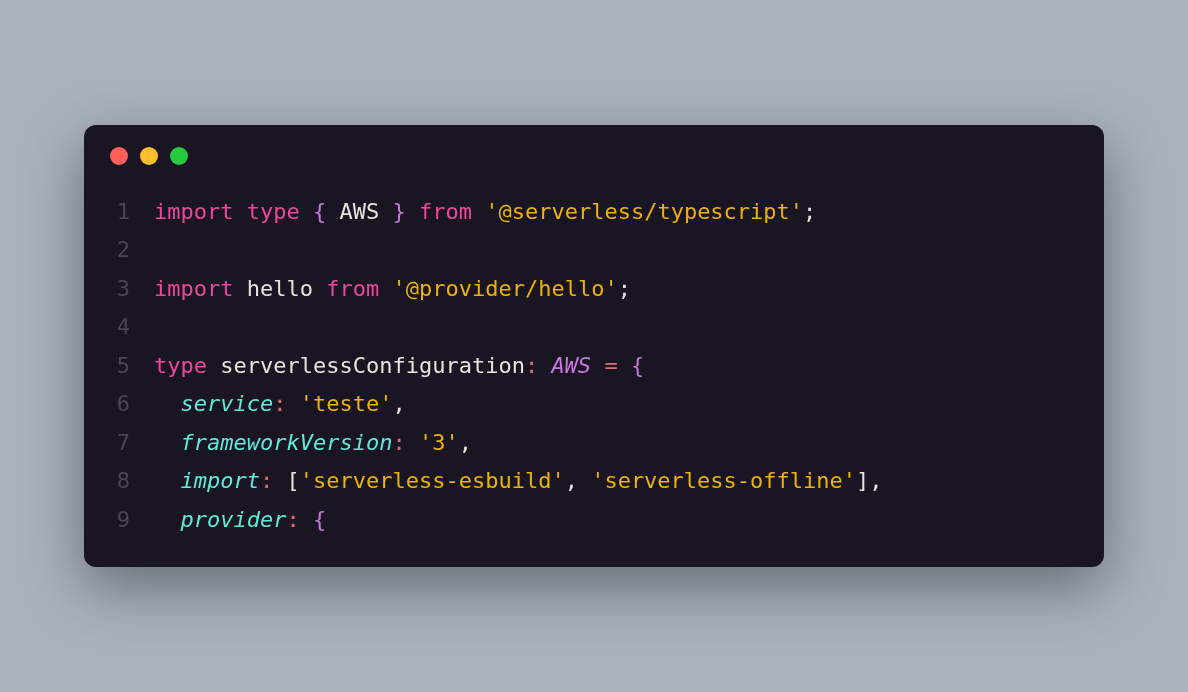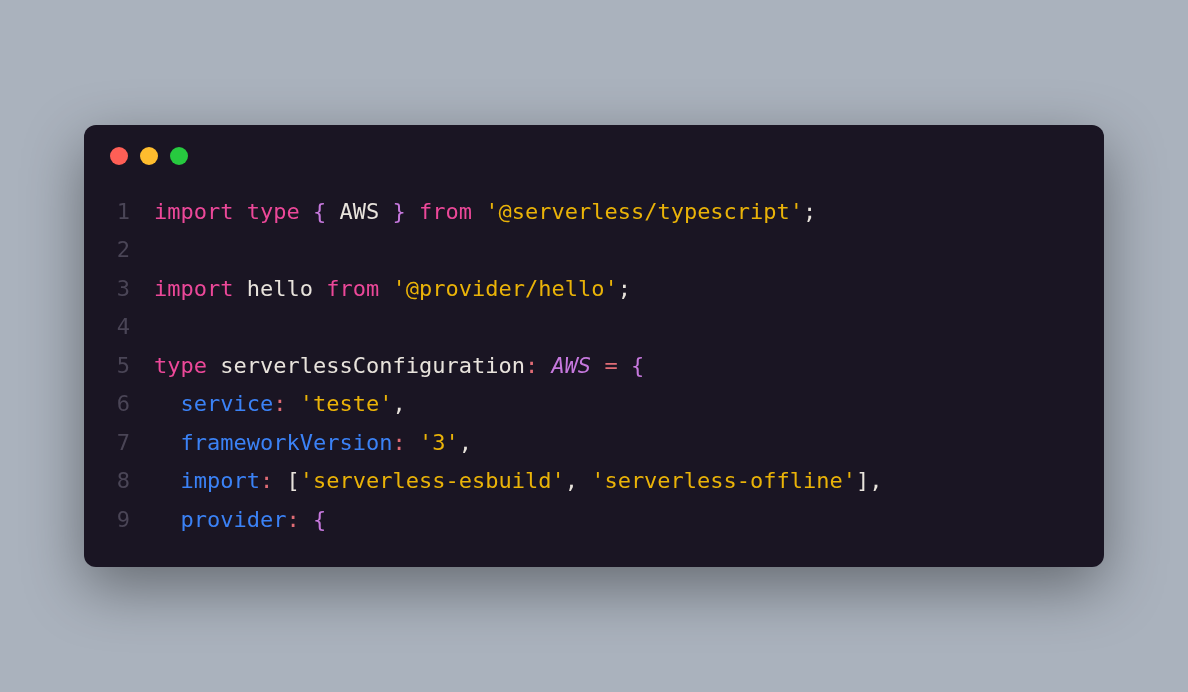--- a/index.html
+++ b/index.html
@@ -85,21 +85,22 @@
     
     .string {
       color: #eab308;
     }
     
     .punctuation {
       color: #e8e3dc;
     }
     
     .property {
-      color: #3b82f6;
+      color: #5eead4;
+      font-style: italic;
     }
     
     .type-annotation {
       color: #c678dd;
       font-style: italic;
     }
     
     .operator {
       color: #e06c75;
     }

